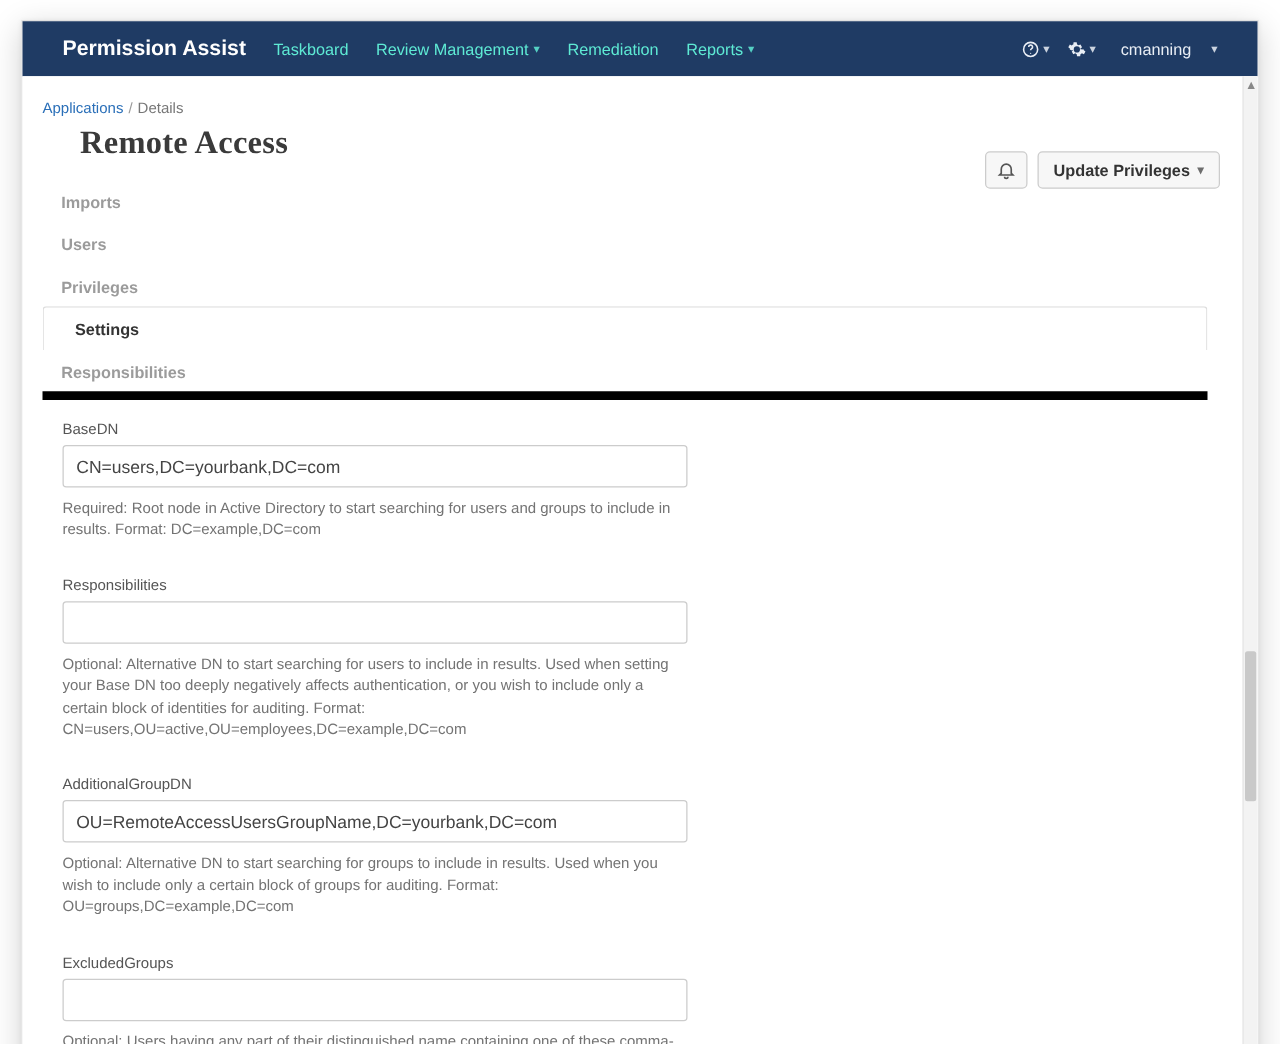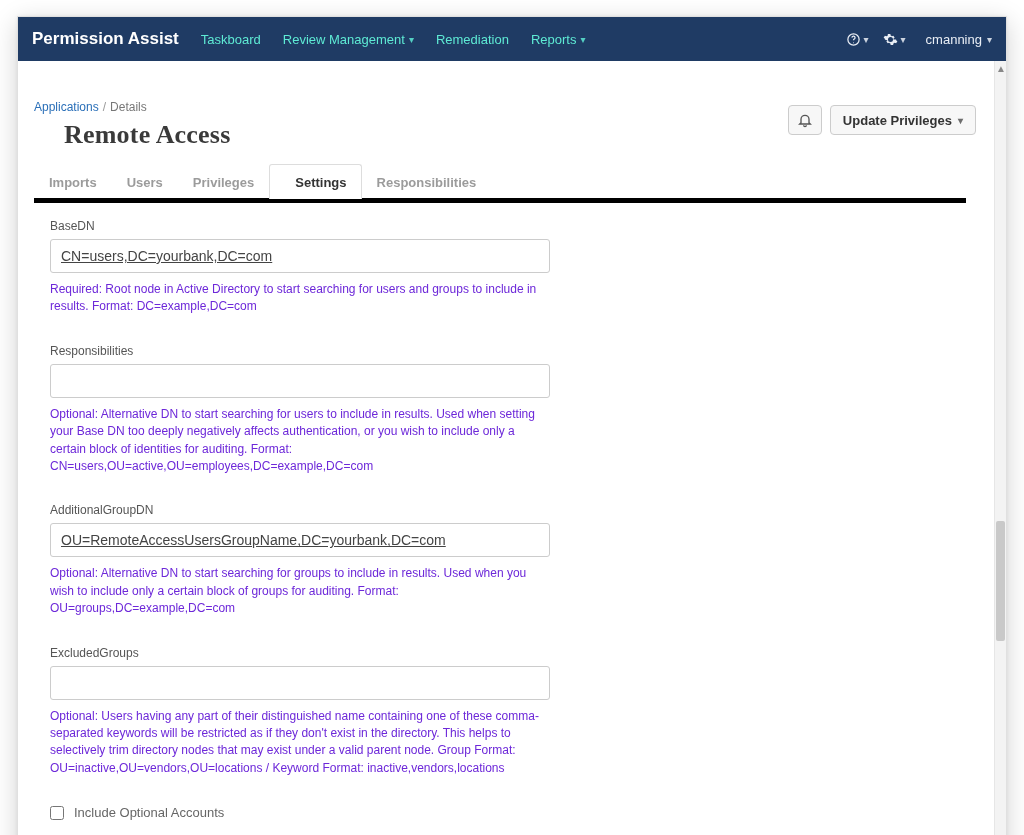--- a/index.html
+++ b/index.html
@@ -17,72 +17,72 @@
     background: #fff;
     position: relative;
   }
   
   .navbar {
     background: #1f3b64;
     color: #fff;
     height: 44px;
     display: flex;
     align-items: center;
-    padding: 0 14px;
+    padding: 0 32px;
   }
   .brand {
     font-size: 17px;
     font-weight: 700;
     margin-right: 22px;
     white-space: nowrap;
   }
   .nav-links { display: flex; gap: 22px; align-items: center; }
   .nav-link {
     color: #5eead4;
     font-size: 13px;
     cursor: pointer;
     display: inline-flex;
     align-items: center;
     gap: 4px;
   }
   .nav-right { margin-left: auto; display: flex; align-items: center; gap: 14px; }
   .icon-btn { color: #e9eef5; cursor: pointer; display:inline-flex; align-items:center; gap:3px; }
   .caret { font-size: 10px; opacity: .85; }
-  .user-link { color:#e9eef5; font-size:13px; cursor:pointer; display:inline-flex; align-items:center; gap:5px; margin-left:6px; }
+  .user-link { color:#e9eef5; font-size:13px; cursor:pointer; display:inline-flex; align-items:center; gap:16px; margin-left:6px; }
 
   
   .page-body { position: relative; background:#fff; }
   .content-wrap { display:flex; }
   .content-main { flex:1; padding: 18px 16px 6px 16px; border-right: 12px solid transparent; }
   .scroll-col { width: 12px; background:#f3f3f3; position: relative; border-left:1px solid #e6e6e6; }
   .scroll-arrow { position:absolute; left:0; width:12px; height:14px; display:flex; align-items:center; justify-content:center; color:#888; font-size:10px; }
   .scroll-arrow.top { top:0; }
   .scroll-thumb { position:absolute; left:1px; right:1px; top:460px; height:120px; background:#c9c9c9; border-radius:2px; }
 
-  .breadcrumb { font-size:12px; color:#777; margin-bottom: 6px; margin-top: 21px; }
+  .breadcrumb { font-size:12px; color:#777; margin-bottom: 6px; }
   .breadcrumb a { color: #2a6fb8; text-decoration:none; cursor:pointer; }
   .breadcrumb .sep { margin:0 4px; color:#999; }
 
   .page-title { font-size: 26px; font-weight:600; color:#3a3a3a; margin-bottom: 14px; font-family: Georgia, "Times New Roman", serif; letter-spacing:.2px;margin-left:30px; }
 
-  .actions-top { position:absolute; top:44px; right:30px; display:flex; align-items:center; gap:8px; }
+  .actions-top { position:absolute; top:60px; right:30px; display:flex; align-items:center; gap:8px; }
   .notify-btn { background:#f7f7f7; border:1px solid #ccc; border-radius:4px; width:34px; height:30px; display:flex; align-items:center; justify-content:center; cursor:pointer; color:#555; }
   .update-btn { background:#f7f7f7; border:1px solid #ccc; border-radius:4px; height:30px; padding:0 12px; font-weight:700; color:#333; font-size:13px; cursor:pointer; display:inline-flex; align-items:center; gap:6px; }
 
   
-  .tabs { border-bottom:5px solid #000000; display:flex; gap:0; margin: 10px 0 0 0; }
+  .tabs { border-bottom:7px solid #000000; display:flex; gap:0; margin: 10px 0 0 0; flex-direction: column; }
   .tab { padding:10px 14px 9px; color:#9b9b9b; font-weight:600; font-size:13px; cursor:pointer; border:1px solid transparent; border-bottom:none; margin-bottom:-1px; }
   .tab.active { color:#333; background:#fff; border-color:#ddd #ddd #fff #ddd; border-radius:3px 3px 0 0;padding-left:25px; }
 
   
   .form-area { padding: 16px 0 6px 16px; max-width: 575px; }
   .form-group { margin-bottom: 28px; }
   .form-label { font-weight:400; font-size:12px; color:#555; display:block; margin-bottom:6px; }
-  .form-control { width: 500px; height:34px; border:1px solid #ccc; border-radius:3px; padding:6px 10px; font-size:14px; color:#444; background:#fff;text-decoration:underline; }
-  .help-text { color:#6d28d9; font-size:12px; margin-top:8px; line-height:1.45; max-width:490px; }
+  .form-control { width: 500px; height:34px; border:1px solid #ccc; border-radius:3px; padding:6px 10px; font-size:14px; color:#444; background:#fff; }
+  .help-text { color:#737373; font-size:12px; margin-top:8px; line-height:1.45; max-width:490px; }
 
   .checkbox-row { display:flex; align-items:center; gap:10px; color:#666; font-size:13px; margin: 4px 0 34px 0; }
   .checkbox-row input { width:14px; height:14px; }
 
   .footer-row { display:flex; align-items:center; justify-content:space-between; max-width:515px; margin-top:10px; margin-bottom:14px; }
   .save-btn { background:#1f3b64; color:#fff; border:none; border-radius:3px; padding:8px 18px; font-weight:700; font-size:13px; cursor:pointer; }
 
   svg { display:block; }
 </style>
 </head>

